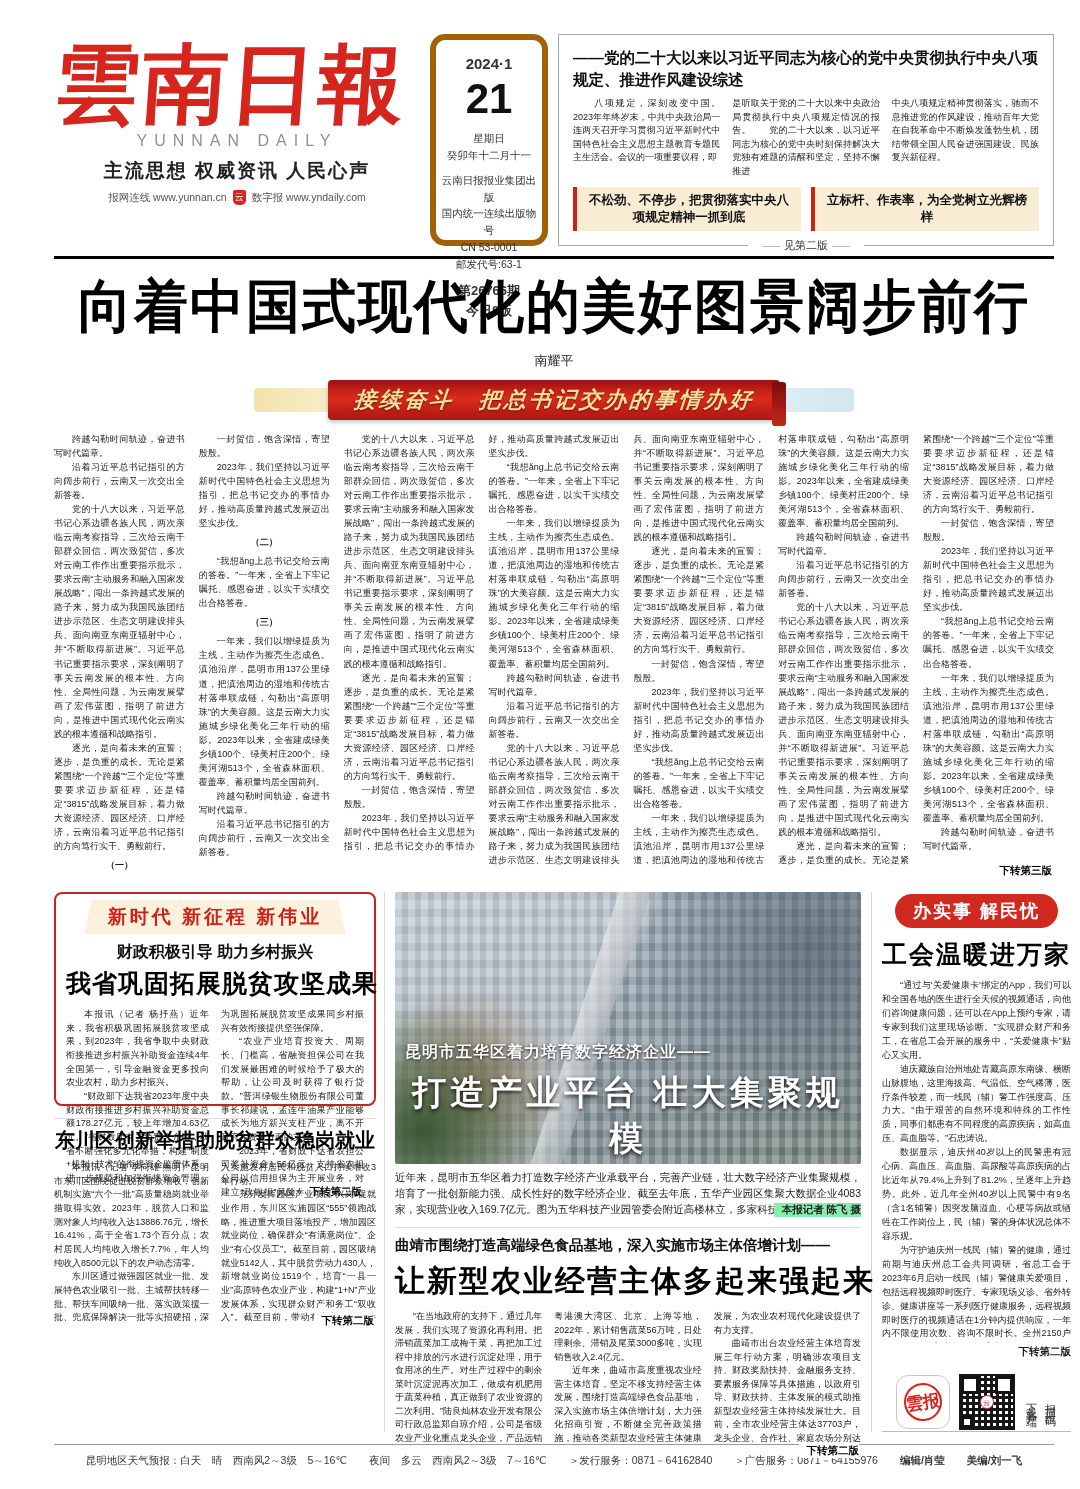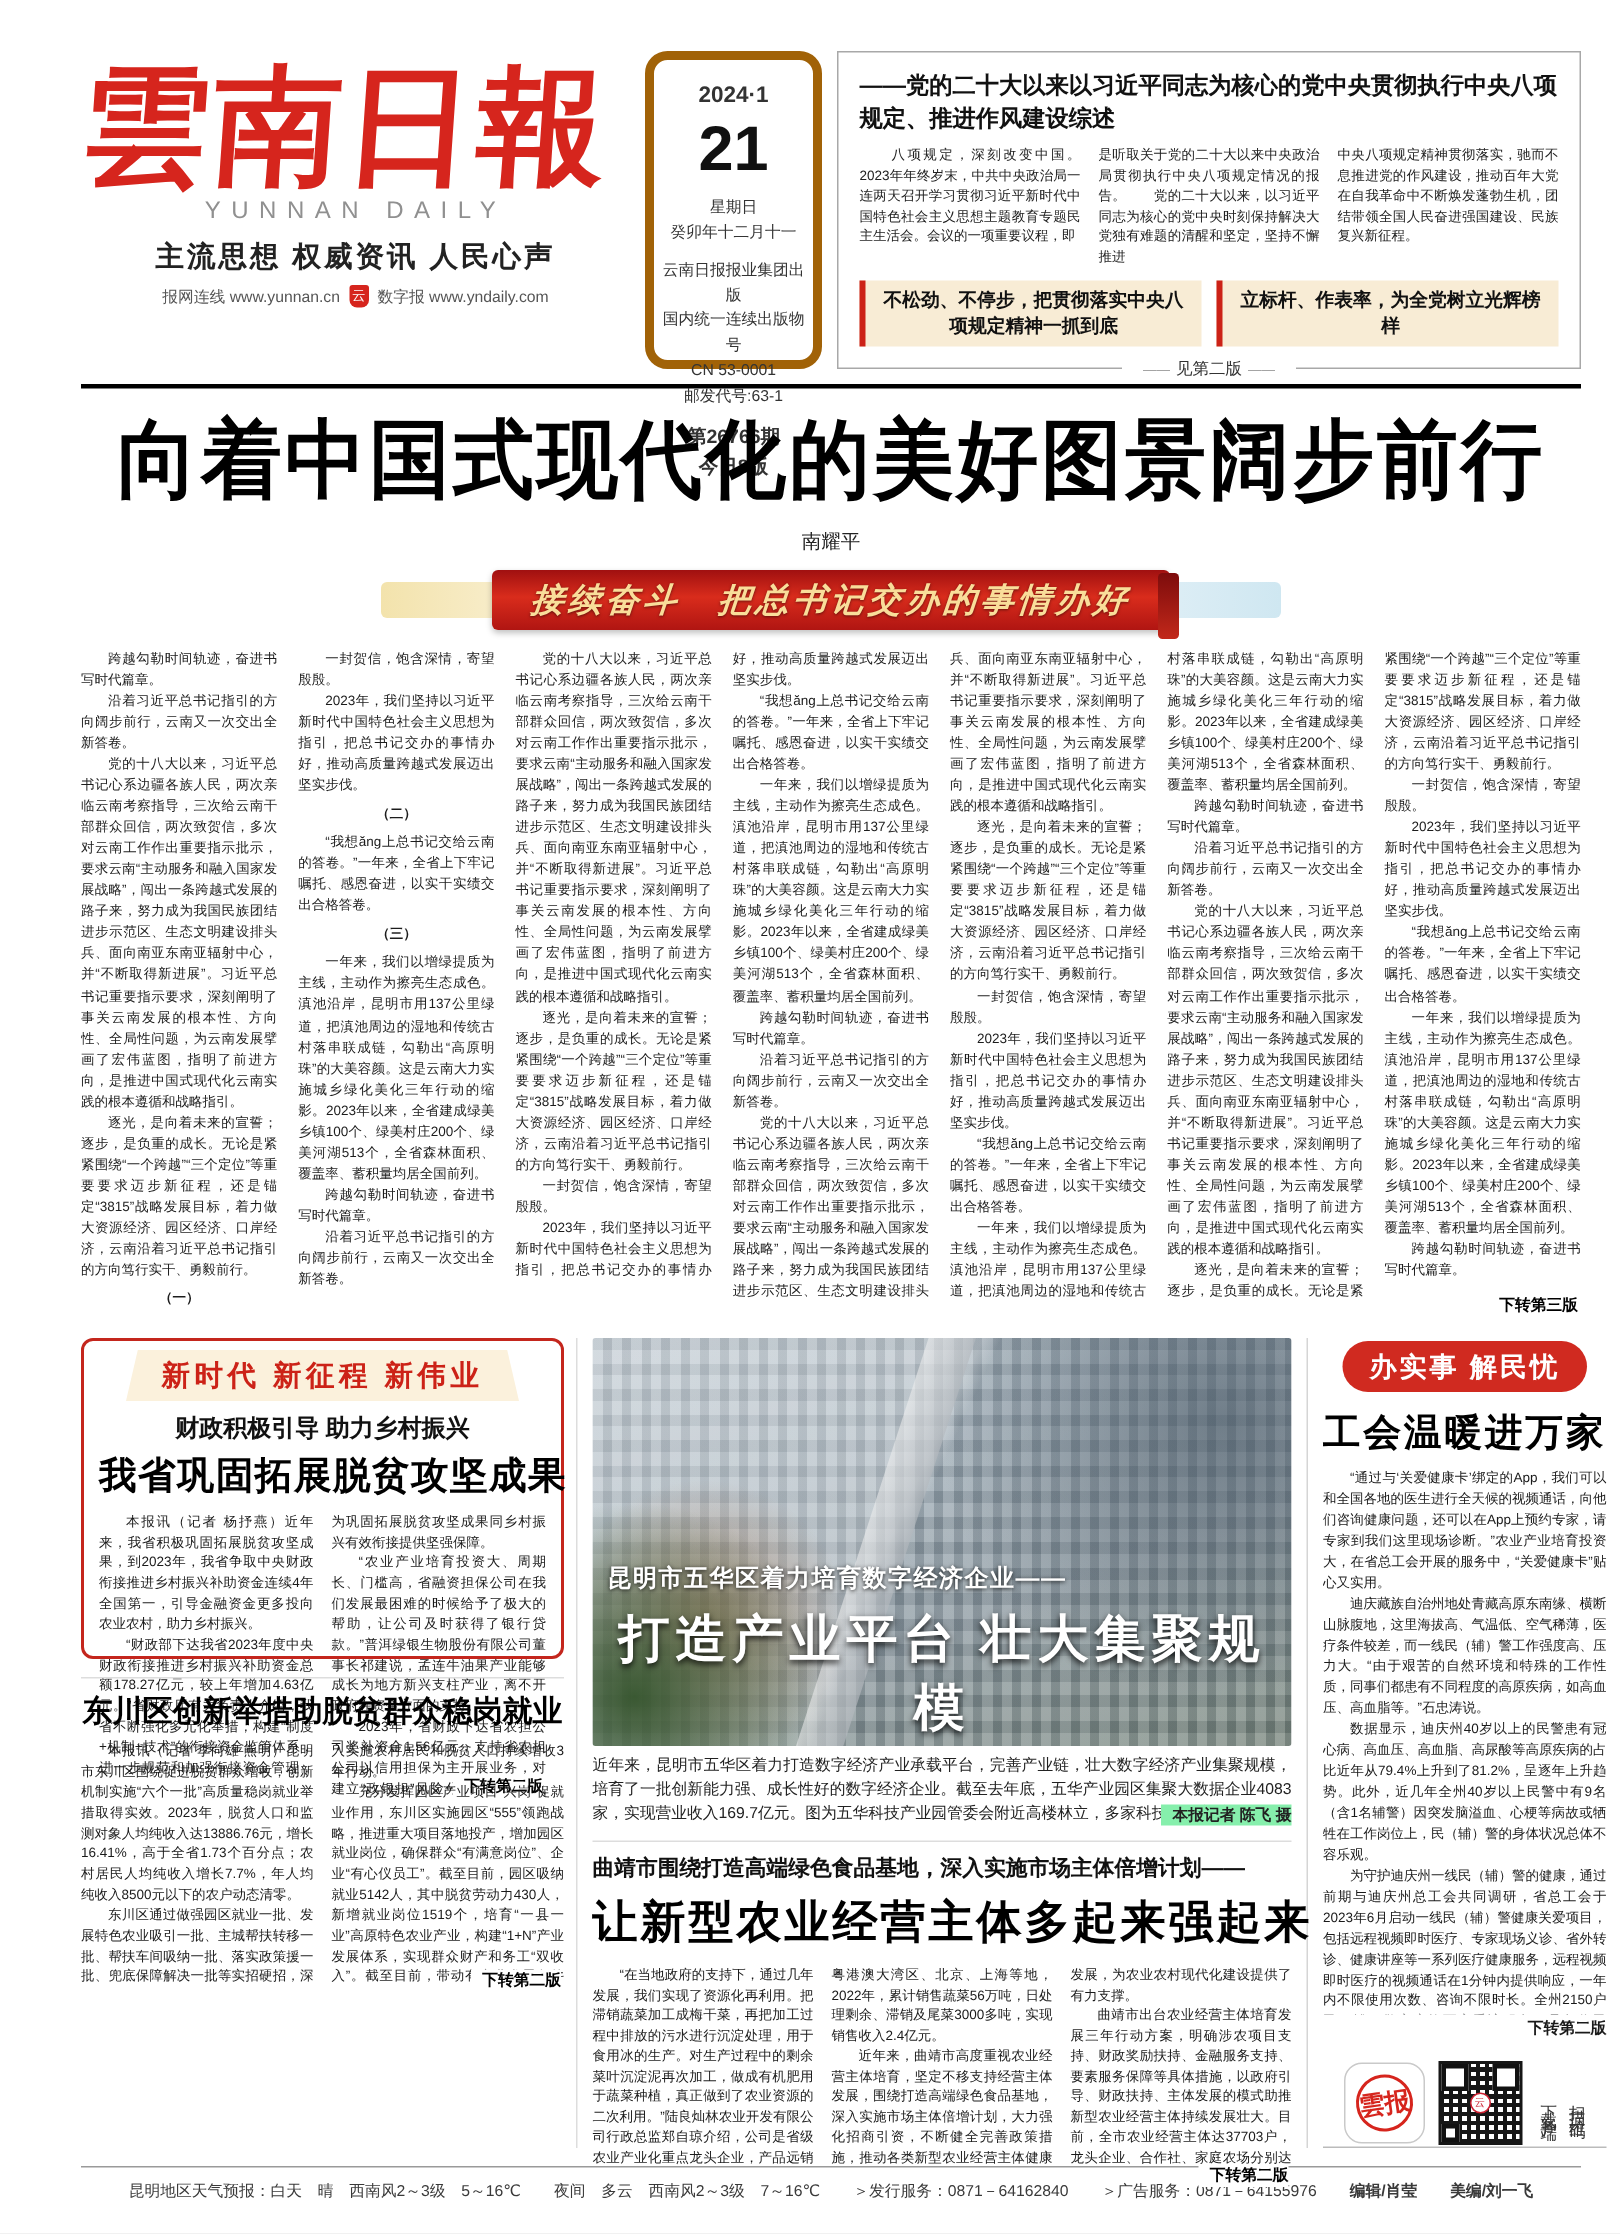--- a/index.html
+++ b/index.html
@@ -251,21 +251,21 @@
             <p>近年来，曲靖市高度重视农业经营主体培育，坚定不移支持经营主体发展，围绕打造高端绿色食品基地，深入实施市场主体倍增计划，大力强化招商引资，不断健全完善政策措施，推动各类新型农业经营主体健康发展，为农业农村现代化建设提供了有力支撑。</p>
             <p>曲靖市出台农业经营主体培育发展三年行动方案，明确涉农项目支持、财政奖励扶持、金融服务支持、要素服务保障等具体措施，以政府引导、财政扶持、主体发展的模式助推新型农业经营主体持续发展壮大。目前，全市农业经营主体达37703户，龙头企业、合作社、家庭农场分别达791户、6943个、7428个，分别占全省的11.51%、10%、9%。</p>
           </div>
       </div>
     </div>
 
     <div class="col-right">
       <div class="badge">办实事 解民忧</div>
       <div class="union-headline">工会温暖进万家</div>
       <div class="union-body">
-          <p>“通过与‘关爱健康卡’绑定的App，我们可以和全国各地的医生进行全天候的视频通话，向他们咨询健康问题，还可以在App上预约专家，请专家到我们这里现场诊断。”农业产业培育投资大，在省总工会开展的服务中，“关爱健康卡”贴心又实用。</p>
+          <p>“通过与‘关爱健康卡’绑定的App，我们可以和全国各地的医生进行全天候的视频通话，向他们咨询健康问题，还可以在App上预约专家，请专家到我们这里现场诊断。”实现群众财产和务工，在省总工会开展的服务中，“关爱健康卡”贴心又实用。</p>
           <p>迪庆藏族自治州地处青藏高原东南缘、横断山脉腹地，这里海拔高、气温低、空气稀薄，医疗条件较差，而一线民（辅）警工作强度高、压力大。“由于艰苦的自然环境和特殊的工作性质，同事们都患有不同程度的高原疾病，如高血压、高血脂等。”石忠涛说。</p>
           <p>数据显示，迪庆州40岁以上的民警患有冠心病、高血压、高血脂、高尿酸等高原疾病的占比近年从79.4%上升到了81.2%，呈逐年上升趋势。此外，近几年全州40岁以上民警中有9名（含1名辅警）因突发脑溢血、心梗等病故或牺牲在工作岗位上，民（辅）警的身体状况总体不容乐观。</p>
           <p>为守护迪庆州一线民（辅）警的健康，通过前期与迪庆州总工会共同调研，省总工会于2023年6月启动一线民（辅）警健康关爱项目，包括远程视频即时医疗、专家现场义诊、省外转诊、健康讲座等一系列医疗健康服务，远程视频即时医疗的视频通话在1分钟内提供响应，一年内不限使用次数、咨询不限时长。全州2150户民（辅）警家庭均可享受该服务，且每位民（辅）警可增添4名家庭成员享受同等服务，惠及10750人。</p>
         </div>
       <div class="jump-inline">下转第二版</div>
       <div class="qr-row">
         <div class="app-icon">
           <span class="app-seal">雲报</span>
         </div>
         <div class="qr">

